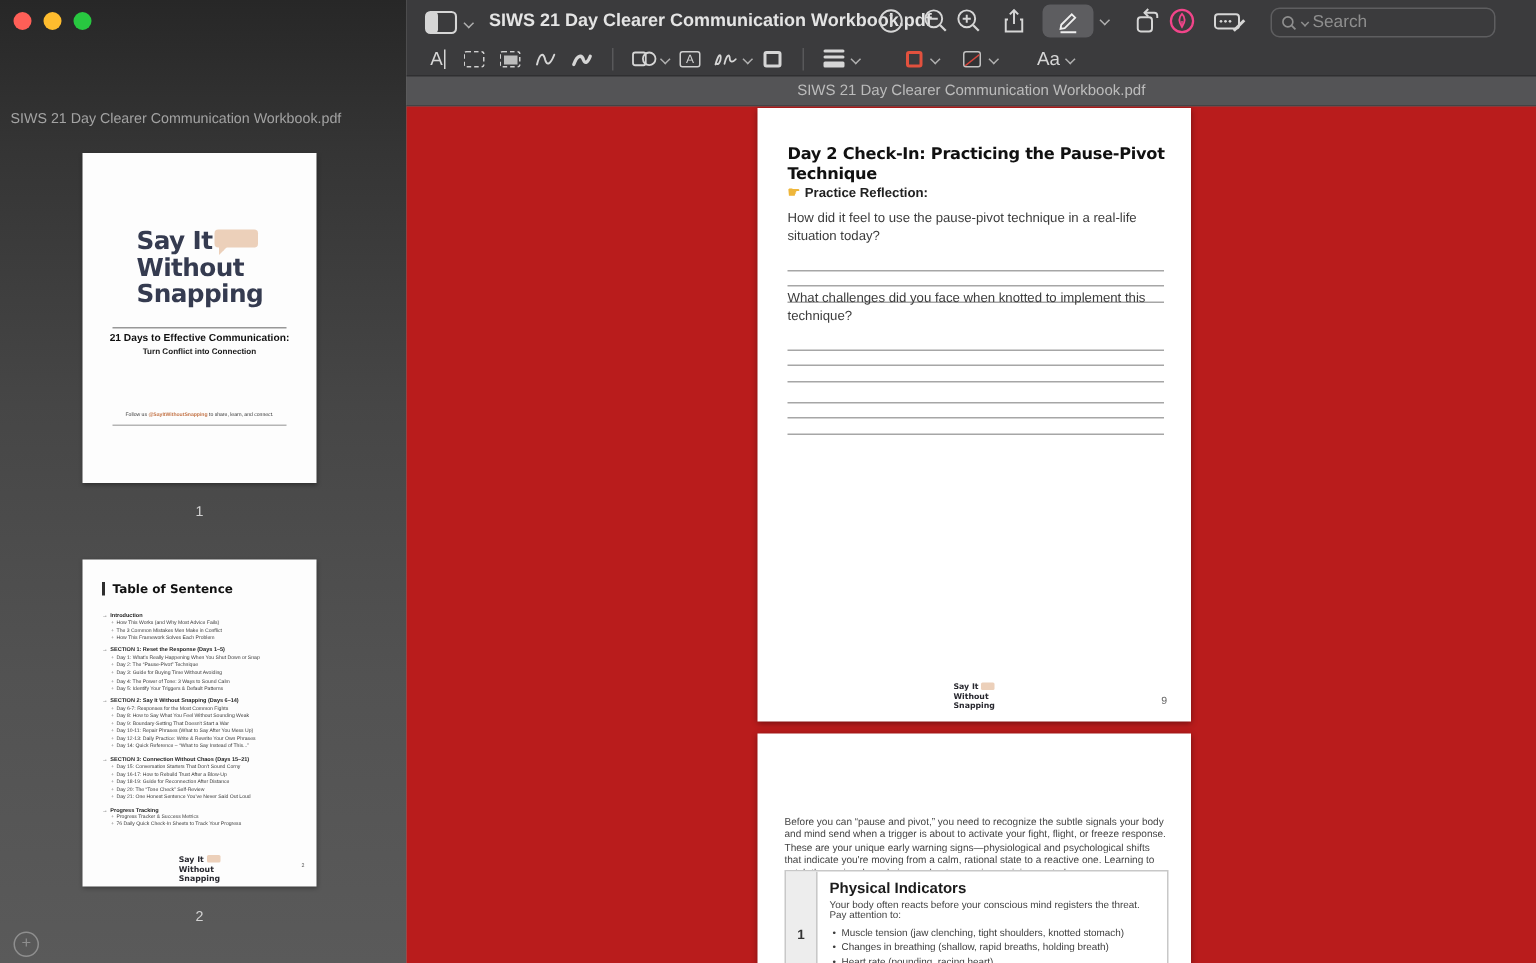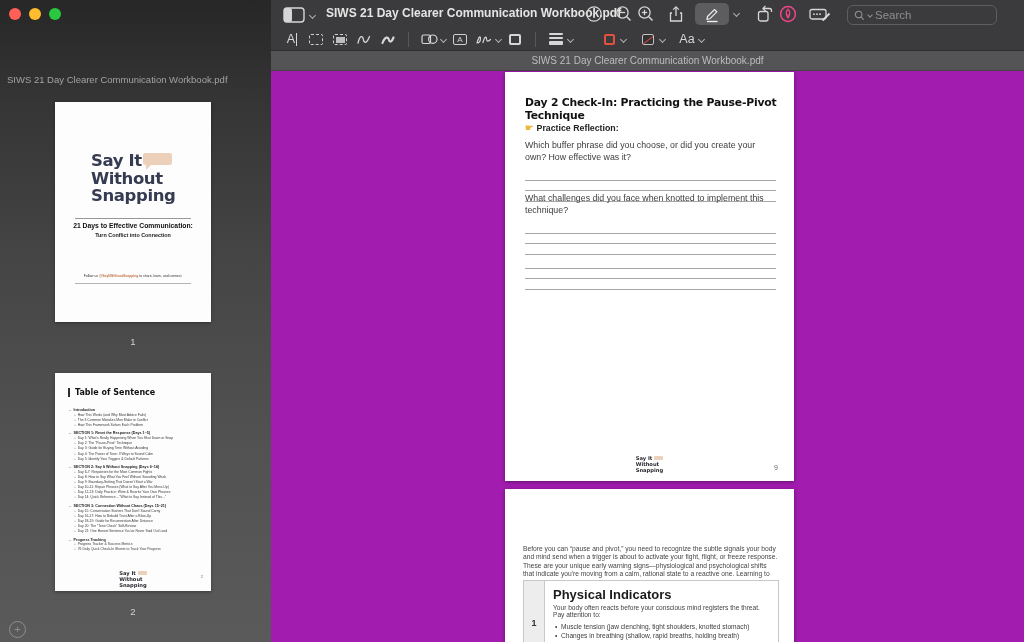--- a/index.html
+++ b/index.html
@@ -72,21 +72,21 @@
   .lw{display:flex;flex-direction:column;gap:2px;}
   .lw i{display:block;width:14px;background:#d6d6d6;border-radius:1px;}
   .lw i:nth-child(1){height:1.5px;} .lw i:nth-child(2){height:2.5px;} .lw i:nth-child(3){height:3.5px;}
   .border-sq{width:11px;height:11px;border:2.6px solid #e2513e;border-radius:2px;}
   .fill-sq{position:relative;width:12px;height:11px;border:1.4px solid #c2c2c2;border-radius:2px;background:#323234;overflow:hidden;}
   .fill-sq::after{content:"";position:absolute;left:-2px;top:4px;width:16px;border-top:1.6px solid #d8453c;transform:rotate(-38deg);}
   .aa{color:#d6d6d6;font-size:12.5px;}
 
   
   .doc-header{position:absolute;left:271px;top:50px;right:0;height:21px;background:#545456;border-top:1px solid #2f2f31;border-bottom:1px solid #434345;display:flex;align-items:center;justify-content:center;font-size:10px;color:#bcbcbc;}
-  .content{position:absolute;left:271px;top:71px;right:0;bottom:0;background:#a21caf;overflow:hidden;}
+  .content{position:absolute;left:271px;top:71px;right:0;bottom:0;background:#b91c1c;overflow:hidden;}
   .page{position:absolute;left:234px;width:289px;background:#fff;box-shadow:0 1px 4px rgba(0,0,0,.4);}
   .page9{top:1px;height:409px;}
   .page10{top:418px;height:190px;}
 
   
   .p9-h{position:absolute;top:24px;left:20px;right:16px;font-size:10.8px;font-weight:700;color:#111;font-family:"DejaVu Sans",sans-serif;letter-spacing:-.2px;}
   .p9-sub{position:absolute;top:50px;left:20px;font-size:8.8px;font-weight:700;color:#222;}
   .p9-sub .pointer{color:#eeb63b;margin-right:3px;font-size:9.5px;}
   .qwrap{position:absolute;inset:0;}
   .qblock{position:absolute;left:20px;right:18px;}
@@ -96,21 +96,21 @@
   .rule{height:10.5px;border-bottom:1px solid #a6a6a6;}
   .p9-logo{position:absolute;left:0;right:0;top:383px;display:flex;justify-content:center;}
   .p9-num{position:absolute;right:16px;top:392px;font-size:7px;color:#666;}
 
   
   .p10-h{position:absolute;top:27px;left:18px;right:14px;border-left:3px solid #cfa183;padding-left:7px;font-family:"DejaVu Sans",sans-serif;font-size:13px;line-height:16px;font-weight:800;color:#131313;letter-spacing:-.3px;}
   .p10-intro{position:absolute;top:56px;left:18px;right:15px;font-size:6.7px;line-height:8.4px;color:#454545;}
   .p10-box{position:absolute;top:91px;left:18px;right:15px;height:85px;border:1px solid #c8c8c8;display:flex;overflow:hidden;background:#fff;}
   .box-num{width:21px;background:#ededed;border-right:1px solid #c8c8c8;display:flex;align-items:center;justify-content:center;font-size:9px;font-weight:700;color:#333;}
   .box-body{flex:1;padding:6px 8px;}
-  .box-title{font-size:13px;font-weight:700;color:#1b1b1b;margin-bottom:2px;}
+  .box-title{font-size:10px;font-weight:700;color:#1b1b1b;margin-bottom:2px;}
   .box-desc{font-size:6.6px;color:#444;margin-bottom:3.5px;}
   .box-body ul{list-style:none;}
   .box-body li{font-size:6.6px;line-height:9.8px;color:#3d3d3d;padding-left:8px;position:relative;}
   .box-body li::before{content:"\2022";position:absolute;left:2px;}
 </style>
 </head>
 <body>
 
 <div class="app">
 
@@ -312,39 +312,39 @@
             <span class="border-sq"></span>
           </div>
         <span class="chev"></span>
       </div>
       <div class="tool-pair" style="margin-left:8px">
         <div class="tool">
             <span class="fill-sq"></span>
           </div>
         <span class="chev"></span>
       </div>
-      <div class="tool-pair" style="margin-left:8px">
+      <div class="tool-pair" style="margin-left:20px">
         <div class="tool">
             <span class="aa">Aa</span>
           </div>
         <span class="chev"></span>
       </div>
     </div>
   </header>
 
   <div class="doc-header">SIWS 21 Day Clearer Communication Workbook.pdf</div>
 
   <main class="content">
 
     <section class="page page9">
       <h1 class="p9-h">Day 2 Check-In: Practicing the Pause-Pivot Technique</h1>
       <div class="p9-sub"><span class="pointer">☛</span><span>Practice Reflection:</span></div>
       <div class="qwrap">
           <div class="qblock">
-            <p class="q">Which buffer phrase did you choose, or did you create your own? How effective was it?</p>
+            <p class="q">How did it feel to use the pause-pivot technique in a real-life situation today?</p>
             <div class="rule"></div>
             <div class="rule"></div>
             <div class="rule"></div>
           </div>
           <div class="qblock">
             <p class="q">What challenges did you face when knotted to implement this technique?</p>
             <div class="rule"></div>
             <div class="rule"></div>
             <div class="rule"></div>
           </div>

